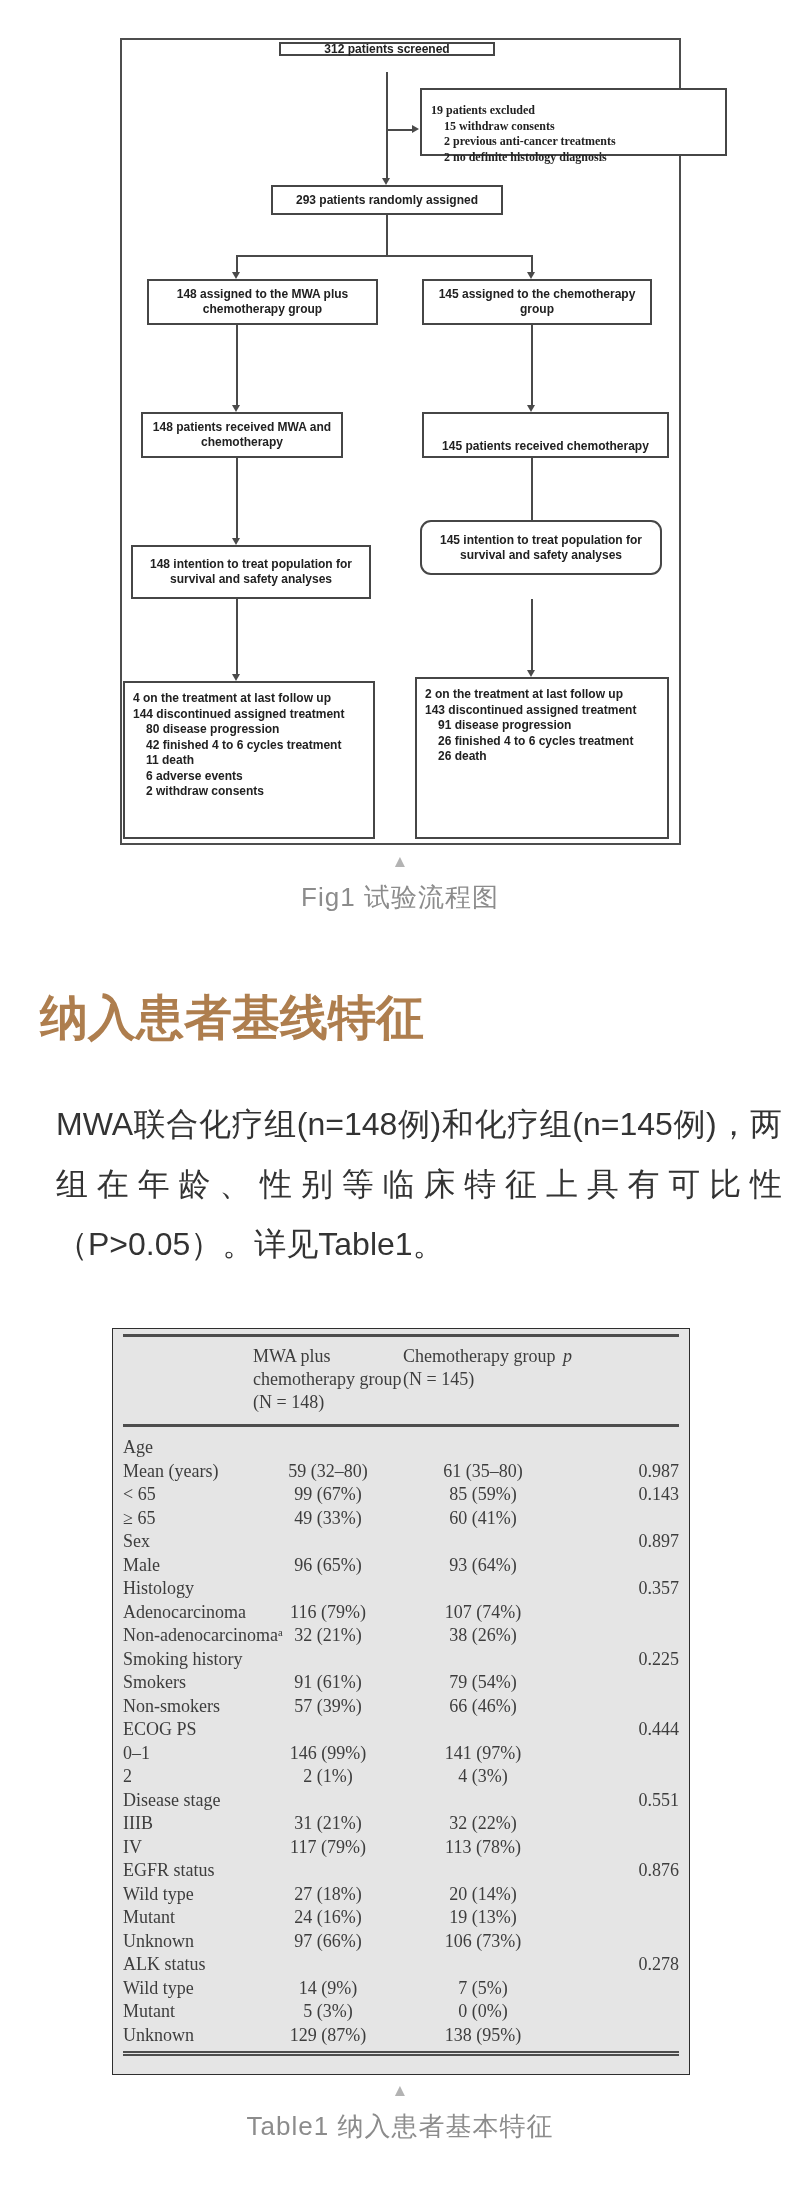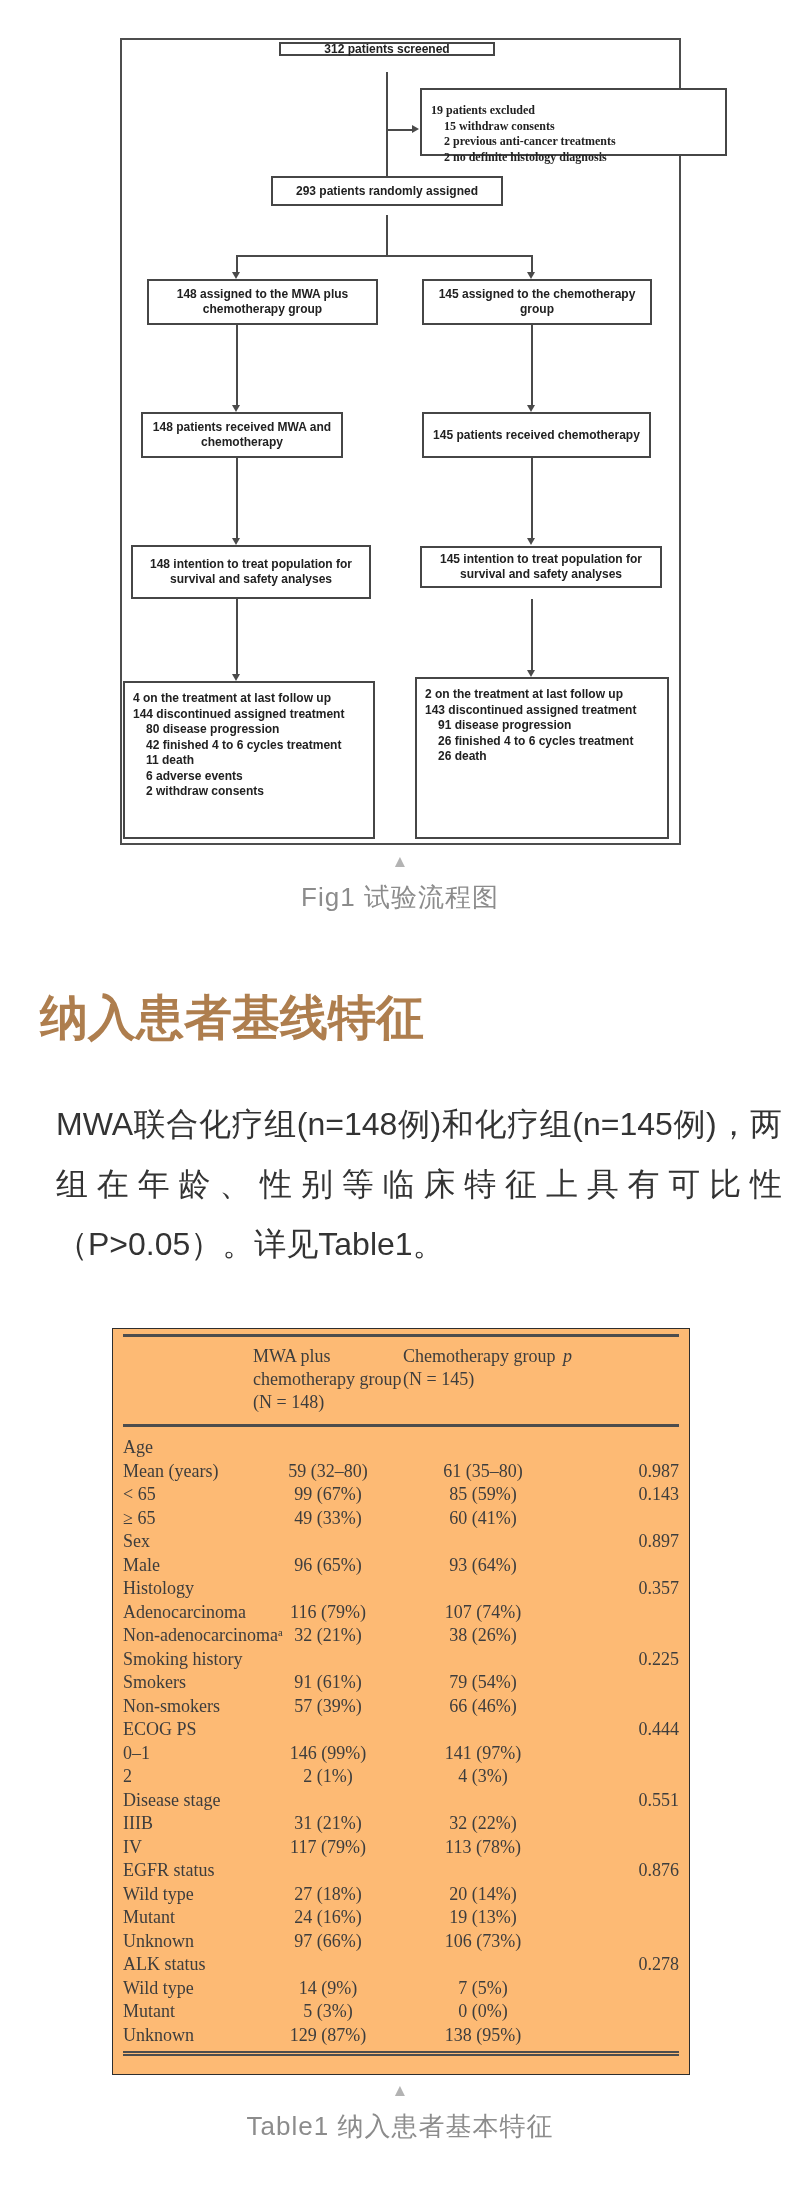--- a/index.html
+++ b/index.html
@@ -18,27 +18,27 @@
   .fc-line.ind { padding-left:13px; }
   .ln { position:absolute; background:#4a4a4a; }
   .ah-down { position:absolute; width:0; height:0; border-left:4.5px solid transparent;
              border-right:4.5px solid transparent; border-top:7px solid #4a4a4a; }
   .ah-right { position:absolute; width:0; height:0; border-top:4.5px solid transparent;
               border-bottom:4.5px solid transparent; border-left:7px solid #4a4a4a; }
 
   
   .b-screened   { left:157px; top:2px;   width:216px; height:14px; }
   .b-excluded   { left:298px; top:48px;  width:307px; height:68px; padding:13px 4px 0 9px;font-family:Liberation Serif, serif; }
-  .b-randomized { left:149px; top:136px; width:232px; height:30px; }
+  .b-randomized { left:149px; top:145px; width:232px; height:30px; }
   .b-a1 { left:25px;  top:239px; width:231px; height:46px; }
   .b-b1 { left:300px; top:239px; width:230px; height:46px; }
   .b-a2 { left:19px;  top:372px; width:202px; height:46px; }
-  .b-b2 { left:300px; top:372px; width:229px; height:46px; }
+  .b-b2 { left:300px; top:372px; width:247px; height:46px;align-items:flex-end; }
   .b-a3 { left:9px;   top:505px; width:240px; height:54px; }
-  .b-b3 { left:298px; top:506px; width:242px; height:42px; }
+  .b-b3 { left:298px; top:480px; width:242px; height:55px;border-radius:11px; }
   .b-a4 { left:1px;   top:641px; width:252px; height:158px; padding:8px 4px 0 8px; }
   .b-b4 { left:293px; top:637px; width:254px; height:162px; padding:8px 4px 0 8px; }
 
   
   .l-v1  { left:264px; top:32px;  width:2px; height:106px; }
   .a-v1  { left:260px; top:138px; }
   .l-he  { left:264px; top:89px;  width:26px; height:2px; }
   .a-he  { left:290px; top:85px;  }
   .l-v2  { left:264px; top:175px; width:2px; height:40px; }
   .l-br  { left:114px; top:215px; width:297px; height:2px; }
@@ -67,21 +67,21 @@
   .cap-text { display:block; margin-top:10px; color:#8c8c8c; font-size:26px; line-height:32px; letter-spacing:1px; }
 
   
   .sec-heading { position:absolute; left:40px; top:993px; font-family:"Liberation Serif","DejaVu Serif",serif;
                  font-weight:bold; font-size:48px; line-height:50px; color:#ae7e4e; }
   .sec-paragraph { position:absolute; left:40px; top:1078px; width:726px; color:#333333;
                    font-size:32px; line-height:60px; text-align:justify; }
 
   
   #table-figure { position:absolute; left:112px; top:1328px; width:578px; height:747px;
-                  border:1px solid #2e2e2e; box-sizing:border-box; background:#fdba74;
+                  border:1px solid #2e2e2e; box-sizing:border-box; background:#e5e5e5;
                   padding:5px 10px 0 10px; }
   #baseline-table { width:100%; border-collapse:collapse; table-layout:fixed;
                     font-family:"Liberation Serif","DejaVu Serif",serif; color:#3d3d3d;
                     border-top:3px solid #4d4d4d; }
   #baseline-table col.c-label { width:130px; }
   #baseline-table col.c-mwa   { width:150px; }
   #baseline-table col.c-chemo { width:160px; }
   #baseline-table col.c-p     { width:116px; }
   #baseline-table th { font-weight:normal; font-size:18px; line-height:23px; text-align:left;
                        vertical-align:top; padding:8px 0 10px 0; border-bottom:3px solid #4d4d4d; }

